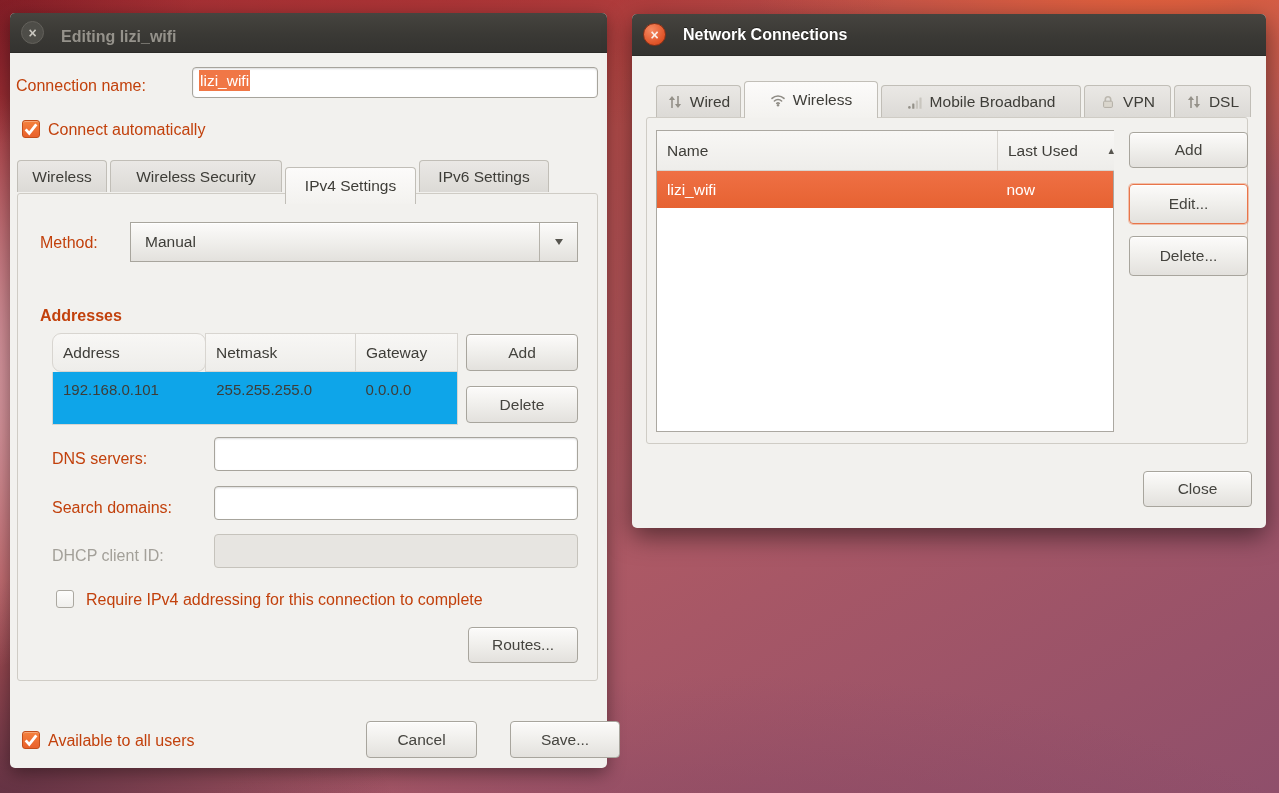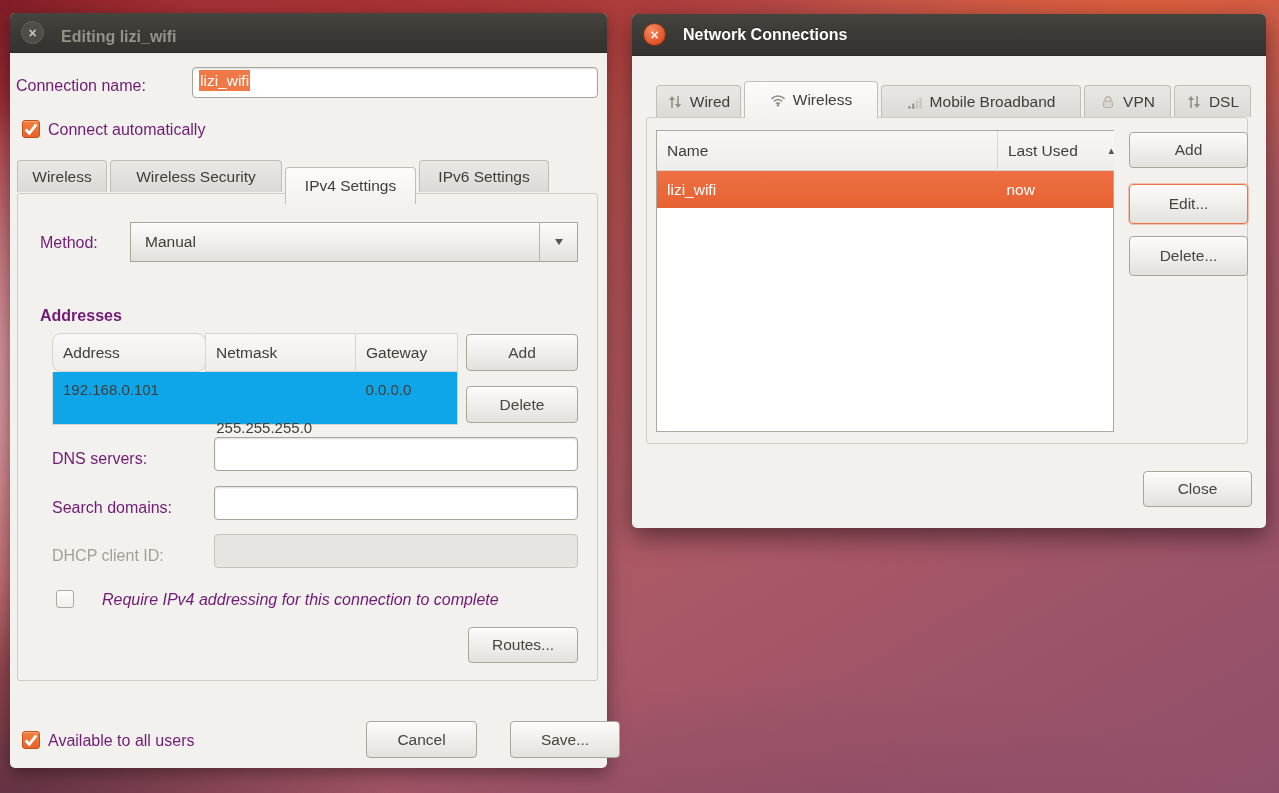--- a/index.html
+++ b/index.html
@@ -26,21 +26,21 @@
   .win-left .titlebar{height:40px;}
   .win-right .titlebar{height:42px;}
   .title{font-weight:bold;font-size:16px;margin-left:17px;white-space:nowrap;}
   .title-unfocused{color:#95928B;margin-top:8px;}
   .title-focused{color:#FFFFFF;text-shadow:0 -1px 0 rgba(0,0,0,.45);}
   .close-btn{width:23px;height:23px;border-radius:50%;margin-left:11px;flex:0 0 auto;
     display:flex;align-items:center;justify-content:center;font-size:14px;font-weight:bold;line-height:1;}
   .close-gray{background:#4E4D48;border:1px solid #63615B;color:#C8C6BF;}
   .close-orange{background:radial-gradient(circle at 35% 28%,#F58A62,#E05226 72%,#C9421B);
     border:1px solid #8A3117;color:#FBEFE8;}
-  .lbl{position:absolute;font-size:16px;color:#701a75;white-space:nowrap;}
+  .lbl{position:absolute;font-size:16px;color:#c2410c;white-space:nowrap;}
   .lbl-bold{font-weight:bold;}
   .lbl-disabled{color:#A3A099;}
   .text-field{position:absolute;background:#fff;border:1px solid #A7A49C;border-radius:4px;
     box-shadow:inset 0 1px 2px rgba(0,0,0,.14);padding:4px 6px;font-size:15.5px;color:#3E3D38;
     font-family:"Liberation Sans",sans-serif;}
   input.text-field{outline:none;}
   .text-field.disabled{background:#E7E5E1;border-color:#C6C3BC;box-shadow:none;}
   .selected-text{background:#F07746;color:#fff;padding:2px 1px;}
   .checkbox{position:absolute;width:18px;height:18px;border-radius:3px;
     display:flex;align-items:center;justify-content:center;}
@@ -136,38 +136,38 @@
     </div>
     <div class="th" style="width:151px;">
       <span>Netmask</span>
     </div>
     <div class="th" style="width:103px;">
       <span>Gateway</span>
     </div>
   </div>
   <div class="tbody" style="left:42px;top:359px;width:406px;height:53px;">
     <div class="td" style="width:154px;">192.168.0.101</div>
-    <div class="td" style="width:150px;margin-top:38px;">255.255.255.0</div>
+    <div class="td" style="width:150px;">255.255.255.0</div>
     <div class="td" style="width:102px;">0.0.0.0</div>
   </div>
 
   <div class="btn" style="left:456px;top:321px;width:112px;height:37px;">Add</div>
   <div class="btn" style="left:456px;top:373px;width:112px;height:37px;">Delete</div>
 
   <span class="lbl" style="left:42px;top:437px;z-index:2;">DNS servers:</span>
   <input class="text-field" style="left: 204px; top: 424px; width: 364px; height: 34px;" value="">
 
   <span class="lbl" style="left:42px;top:486px;z-index:2;">Search domains:</span>
   <input class="text-field" style="left: 204px; top: 473px; width: 364px; height: 34px;" value="">
 
   <span class="lbl lbl-disabled" style="left:42px;top:534px;z-index:2;">DHCP client ID:</span>
   <input class="text-field disabled" style="left: 204px; top: 521px; width: 364px; height: 34px;" disabled="" value="">
 
   <div class="checkbox unchecked" style="left:46px;top:577px;"></div>
-  <span class="lbl" style="left:92px;top:578px;z-index:2;font-style:italic;">Require IPv4 addressing for this connection to complete</span>
+  <span class="lbl" style="left:76px;top:578px;z-index:2;">Require IPv4 addressing for this connection to complete</span>
 
   <div class="btn" style="left:458px;top:614px;width:110px;height:36px;">Routes...</div>
 
   <div class="checkbox checked" style="left:12px;top:718px;">
     <svg class="icon16" width="12" height="12" viewBox="0 0 12 12">
       <path d="M2 6.3 L4.7 9.3 L10 2.6" fill="none" stroke="#ffffff" stroke-width="2.1"></path>
     </svg>
   </div>
   <span class="lbl" style="left:38px;top:719px;">Available to all users</span>
   <div class="btn" style="left:356px;top:708px;width:111px;height:37px;">Cancel</div>

